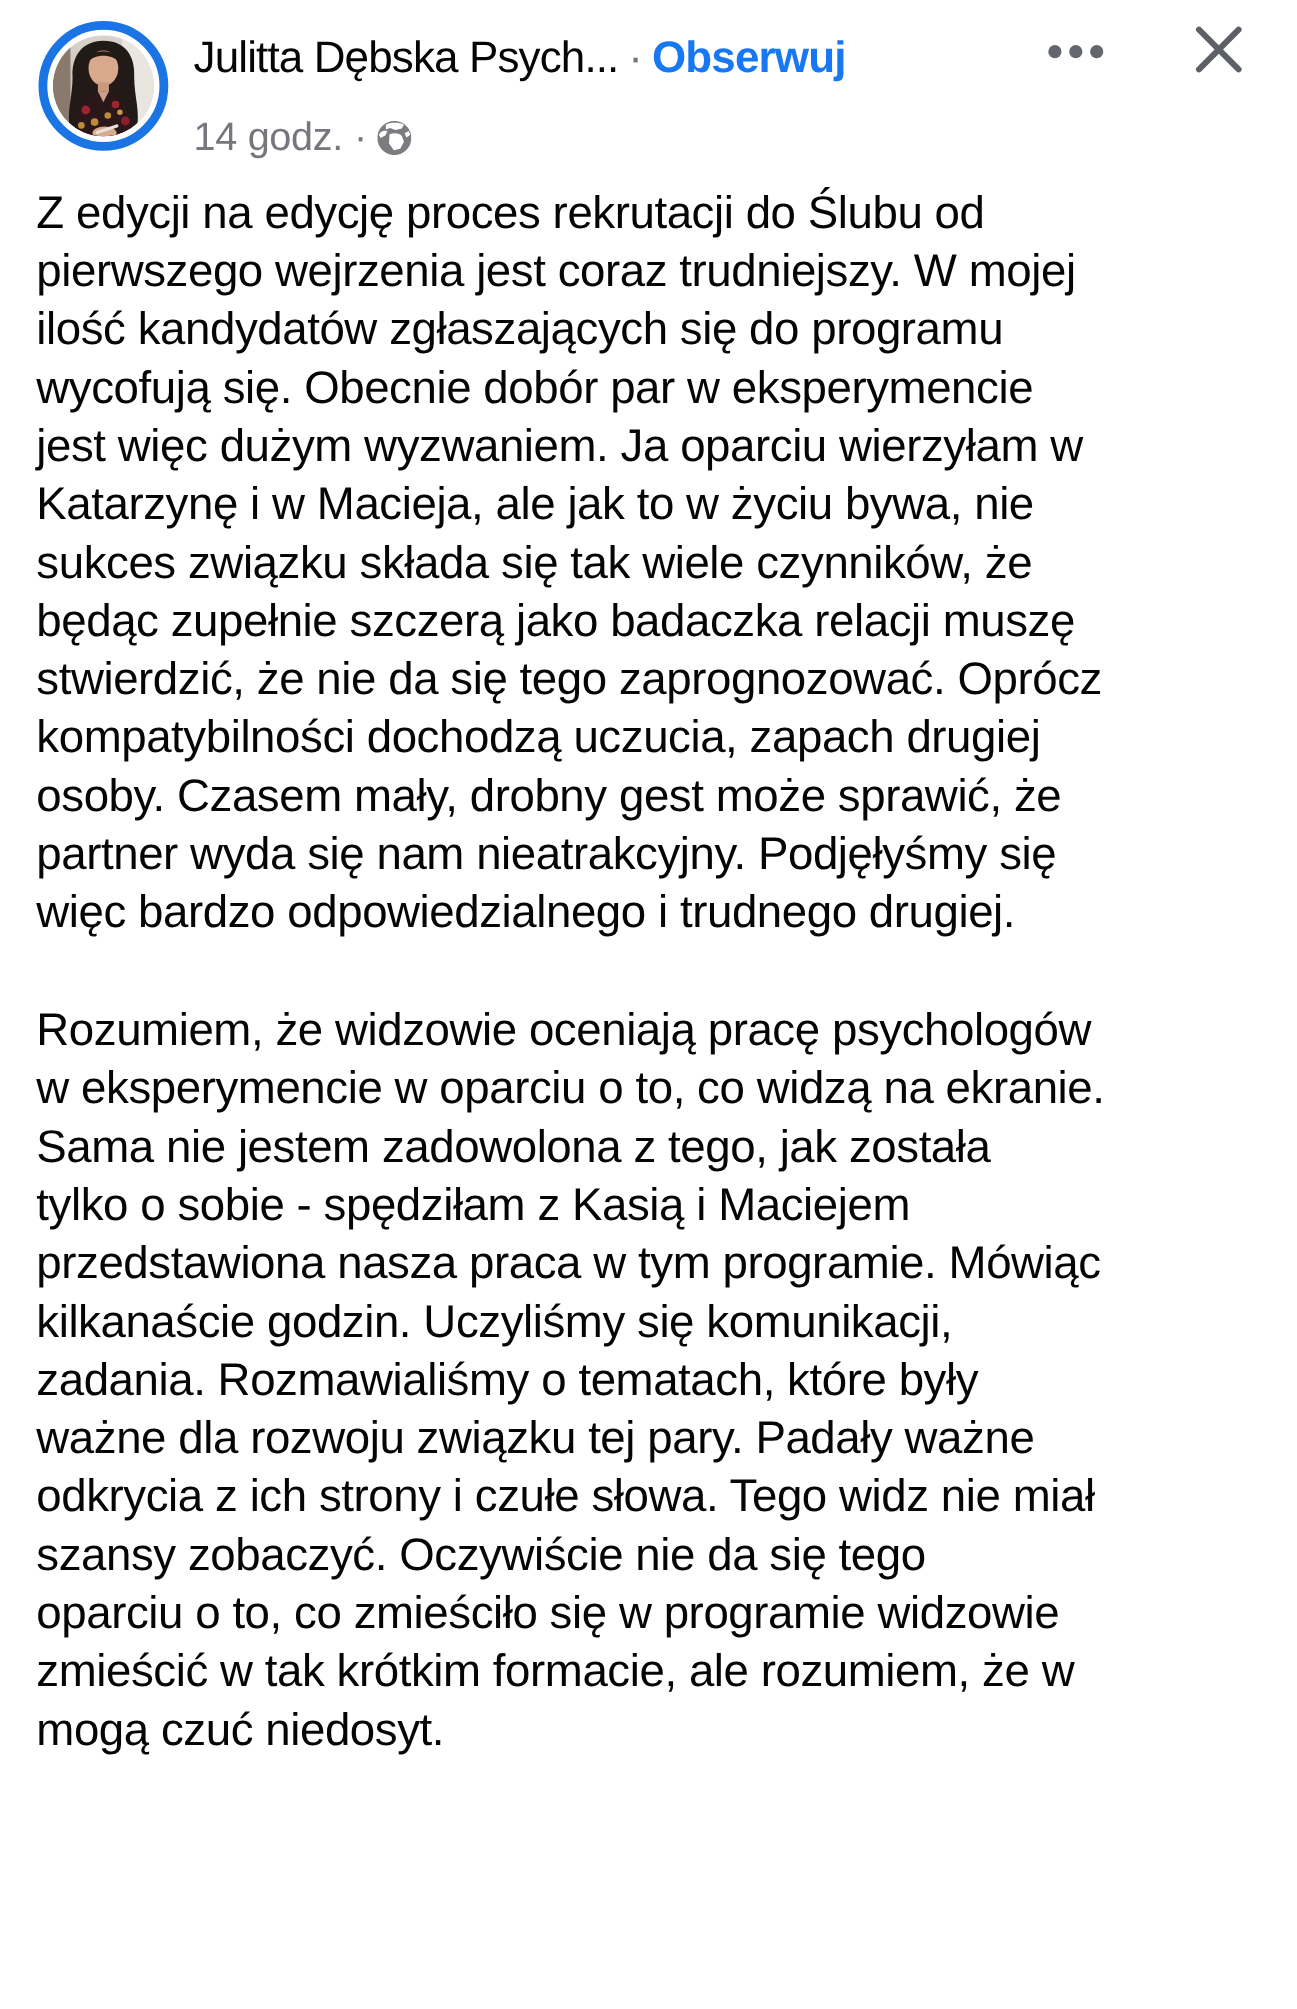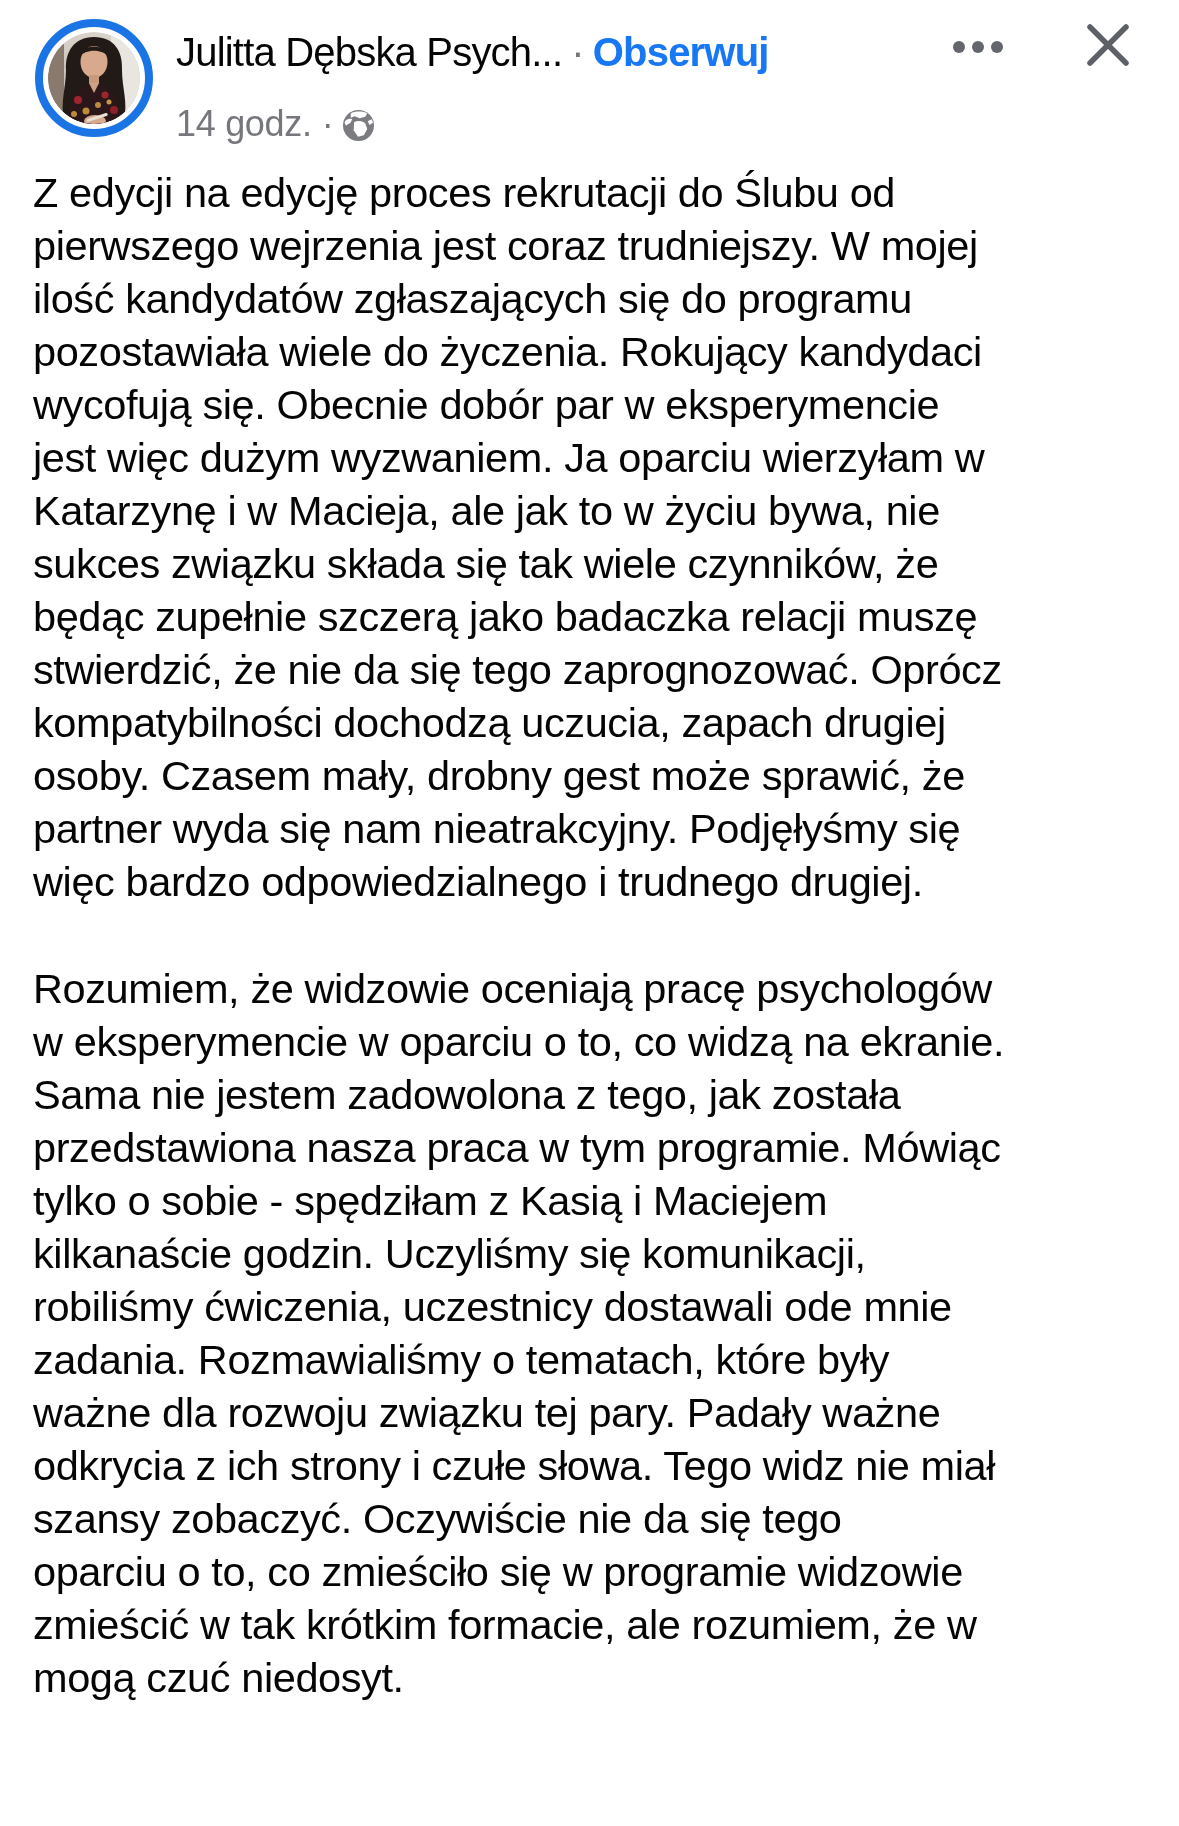--- a/index.html
+++ b/index.html
@@ -195,40 +195,38 @@
     </svg>
   </div>
 
 </div>
 
 <div class="post-text">
     <div class="post-paragraph">
       <div class="post-line">Z edycji na edycję proces rekrutacji do Ślubu od</div>
       <div class="post-line">pierwszego wejrzenia jest coraz trudniejszy. W mojej</div>
       <div class="post-line">ilość kandydatów zgłaszających się do programu</div>
-      <div class="post-line">pozostawiała wiele do życzenia. Rokujący kandydaci</div>
       <div class="post-line">wycofują się. Obecnie dobór par w eksperymencie</div>
       <div class="post-line">jest więc dużym wyzwaniem. Ja oparciu wierzyłam w</div>
       <div class="post-line">Katarzynę i w Macieja, ale jak to w życiu bywa, nie</div>
       <div class="post-line">sukces związku składa się tak wiele czynników, że</div>
       <div class="post-line">będąc zupełnie szczerą jako badaczka relacji muszę</div>
       <div class="post-line">stwierdzić, że nie da się tego zaprognozować. Oprócz</div>
       <div class="post-line">kompatybilności dochodzą uczucia, zapach drugiej</div>
       <div class="post-line">osoby. Czasem mały, drobny gest może sprawić, że</div>
       <div class="post-line">partner wyda się nam nieatrakcyjny. Podjęłyśmy się</div>
       <div class="post-line">więc bardzo odpowiedzialnego i trudnego drugiej.</div>
     </div>
     <div class="post-paragraph">
       <div class="post-line">Rozumiem, że widzowie oceniają pracę psychologów</div>
       <div class="post-line">w eksperymencie w oparciu o to, co widzą na ekranie.</div>
       <div class="post-line">Sama nie jestem zadowolona z tego, jak została</div>
+      <div class="post-line">tylko o sobie - spędziłam z Kasią i Maciejem</div>
       <div class="post-line">przedstawiona nasza praca w tym programie. Mówiąc</div>
-      <div class="post-line">tylko o sobie - spędziłam z Kasią i Maciejem</div>
       <div class="post-line">kilkanaście godzin. Uczyliśmy się komunikacji,</div>
-      <div class="post-line">robiliśmy ćwiczenia, uczestnicy dostawali ode mnie</div>
       <div class="post-line">zadania. Rozmawialiśmy o tematach, które były</div>
       <div class="post-line">ważne dla rozwoju związku tej pary. Padały ważne</div>
       <div class="post-line">odkrycia z ich strony i czułe słowa. Tego widz nie miał</div>
       <div class="post-line">szansy zobaczyć. Oczywiście nie da się tego</div>
       <div class="post-line">oparciu o to, co zmieściło się w programie widzowie</div>
       <div class="post-line">zmieścić w tak krótkim formacie, ale rozumiem, że w</div>
       <div class="post-line">mogą czuć niedosyt.</div>
     </div>
   </div>
 

